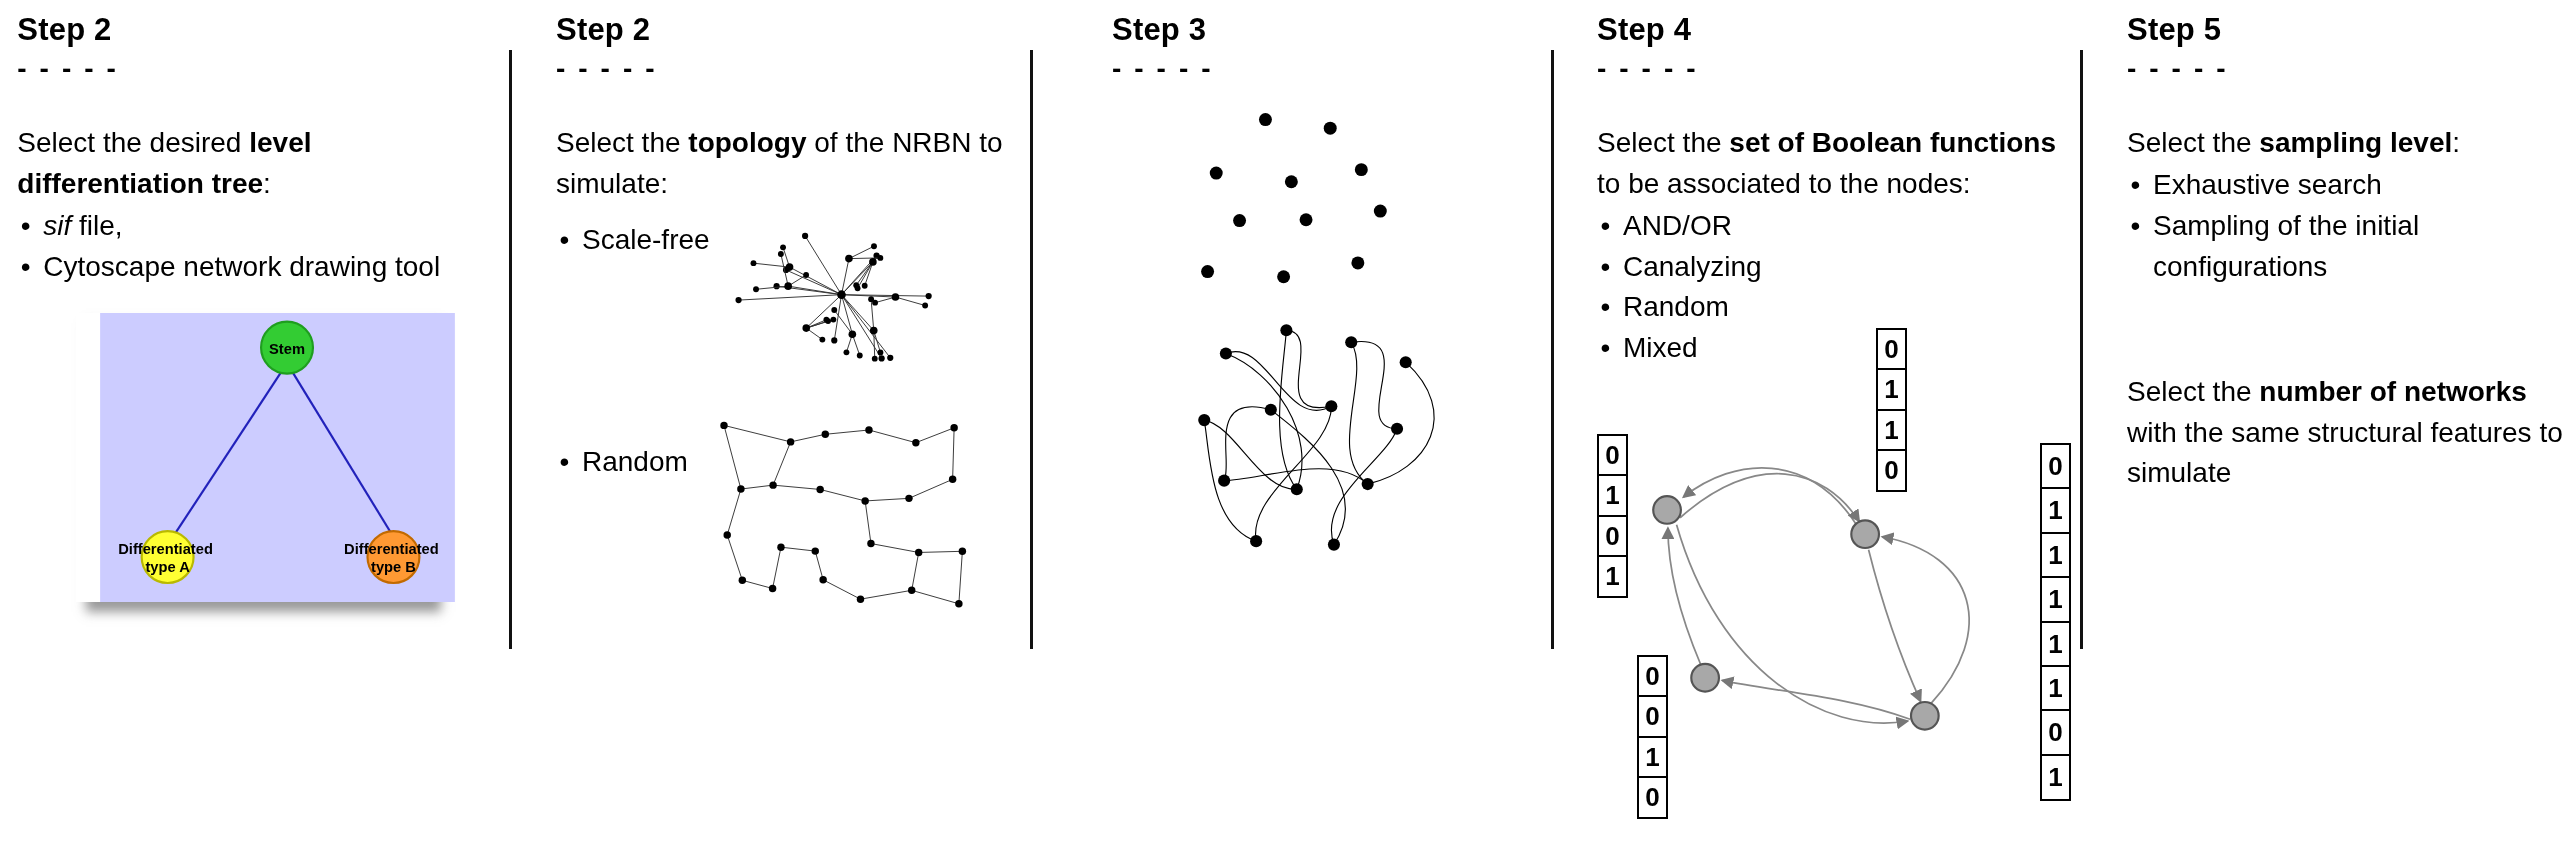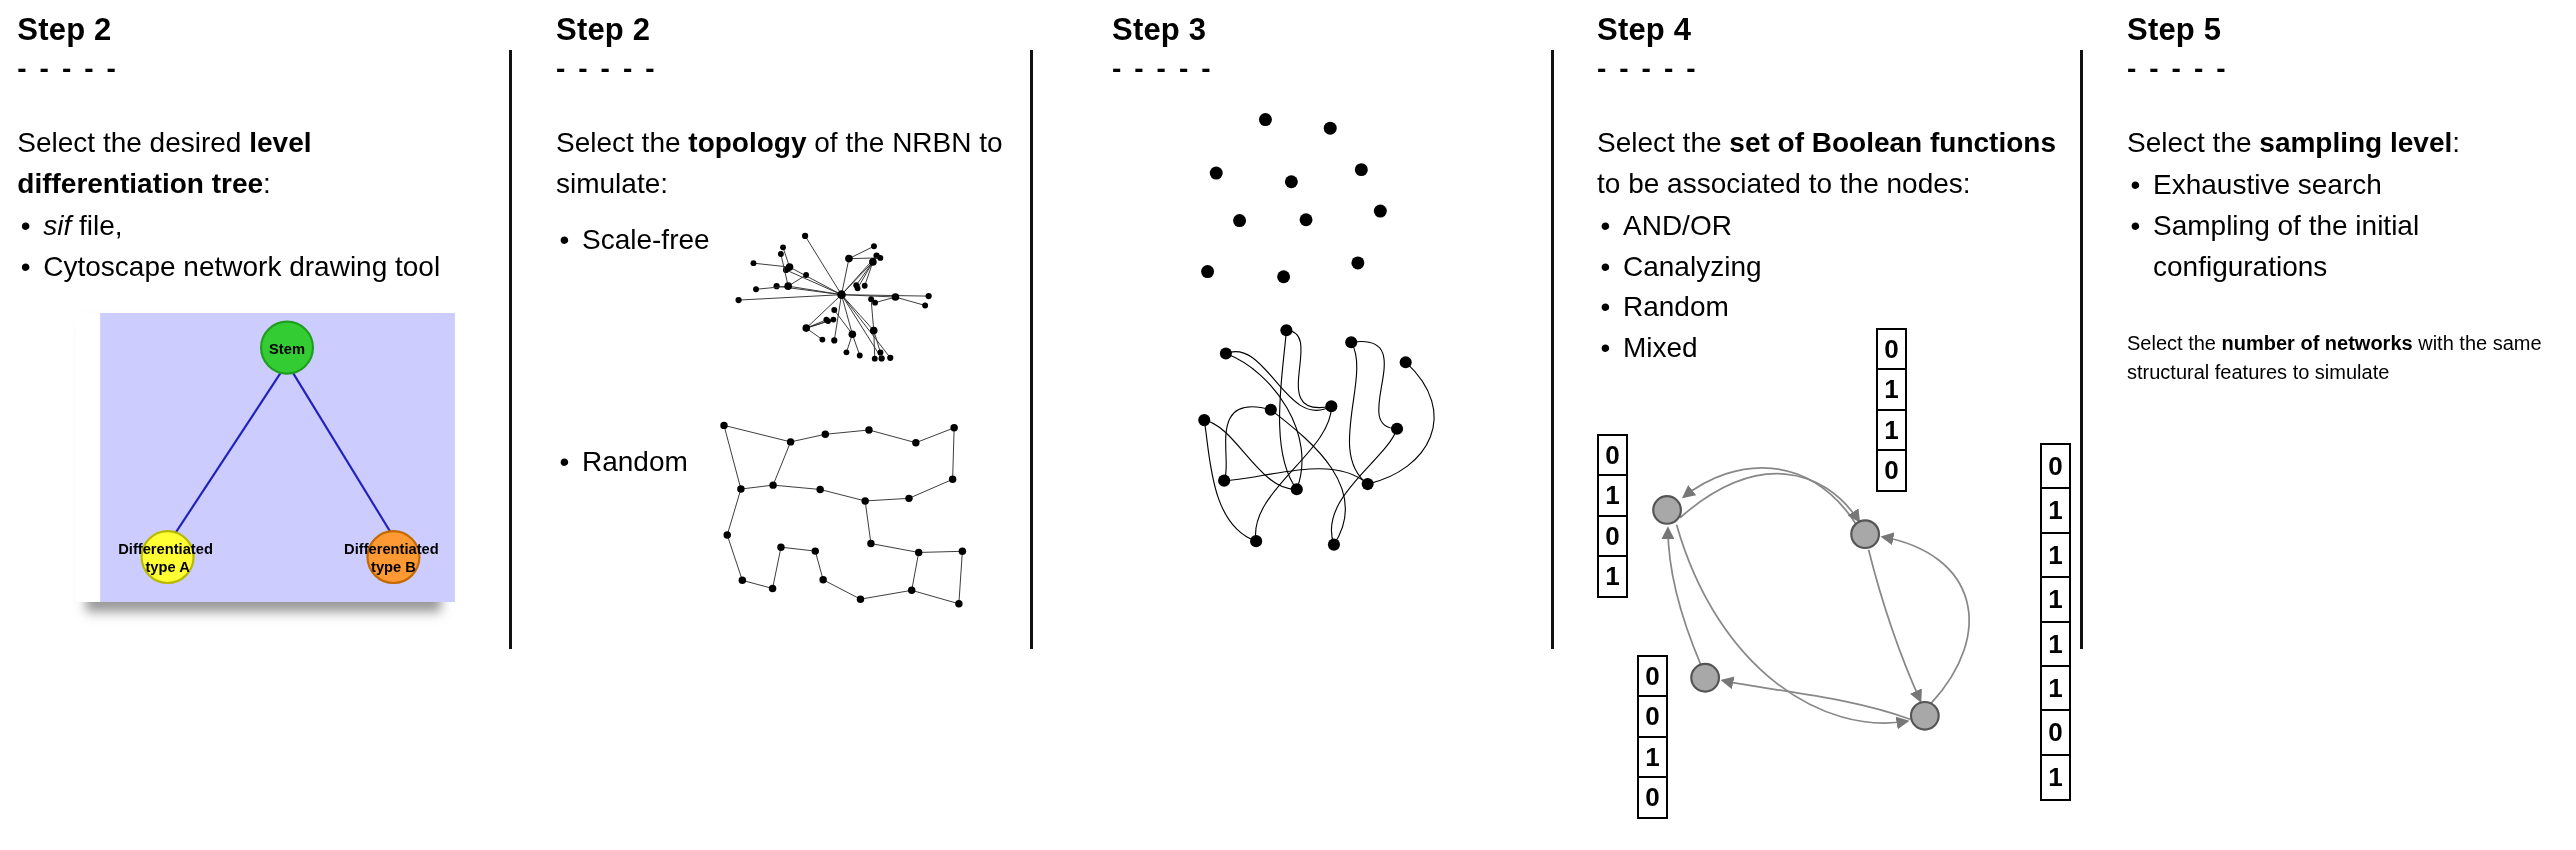--- a/index.html
+++ b/index.html
@@ -46,21 +46,21 @@
   .bool-graphic { position:absolute; left:0; top:322px; width:506px; height:529px; }
   .bool-graphic svg { position:absolute; left:0; top:0; }
   .btable { position:absolute; display:flex; flex-direction:column; }
   .btc { width:31px; height:43px; border:2.6px solid #000; background:#fff;
     display:flex; align-items:center; justify-content:center;
     font-size:26px; font-weight:bold; }
   .btc + .btc { margin-top:-2.6px; }
   .bt-right .btc { height:47px; }
 
   
-  .second-para { font-size:20px; line-height:1.45; margin-top:42px; }
+  .second-para { font-size:28px; line-height:1.45; margin-top:85px; }
 
   svg text { font-family:"Liberation Sans", sans-serif; }
 </style>
 </head>
 <body>
 
 <div class="canvas">
 
   <div class="divider d1"></div>
   <div class="divider d2"></div>

